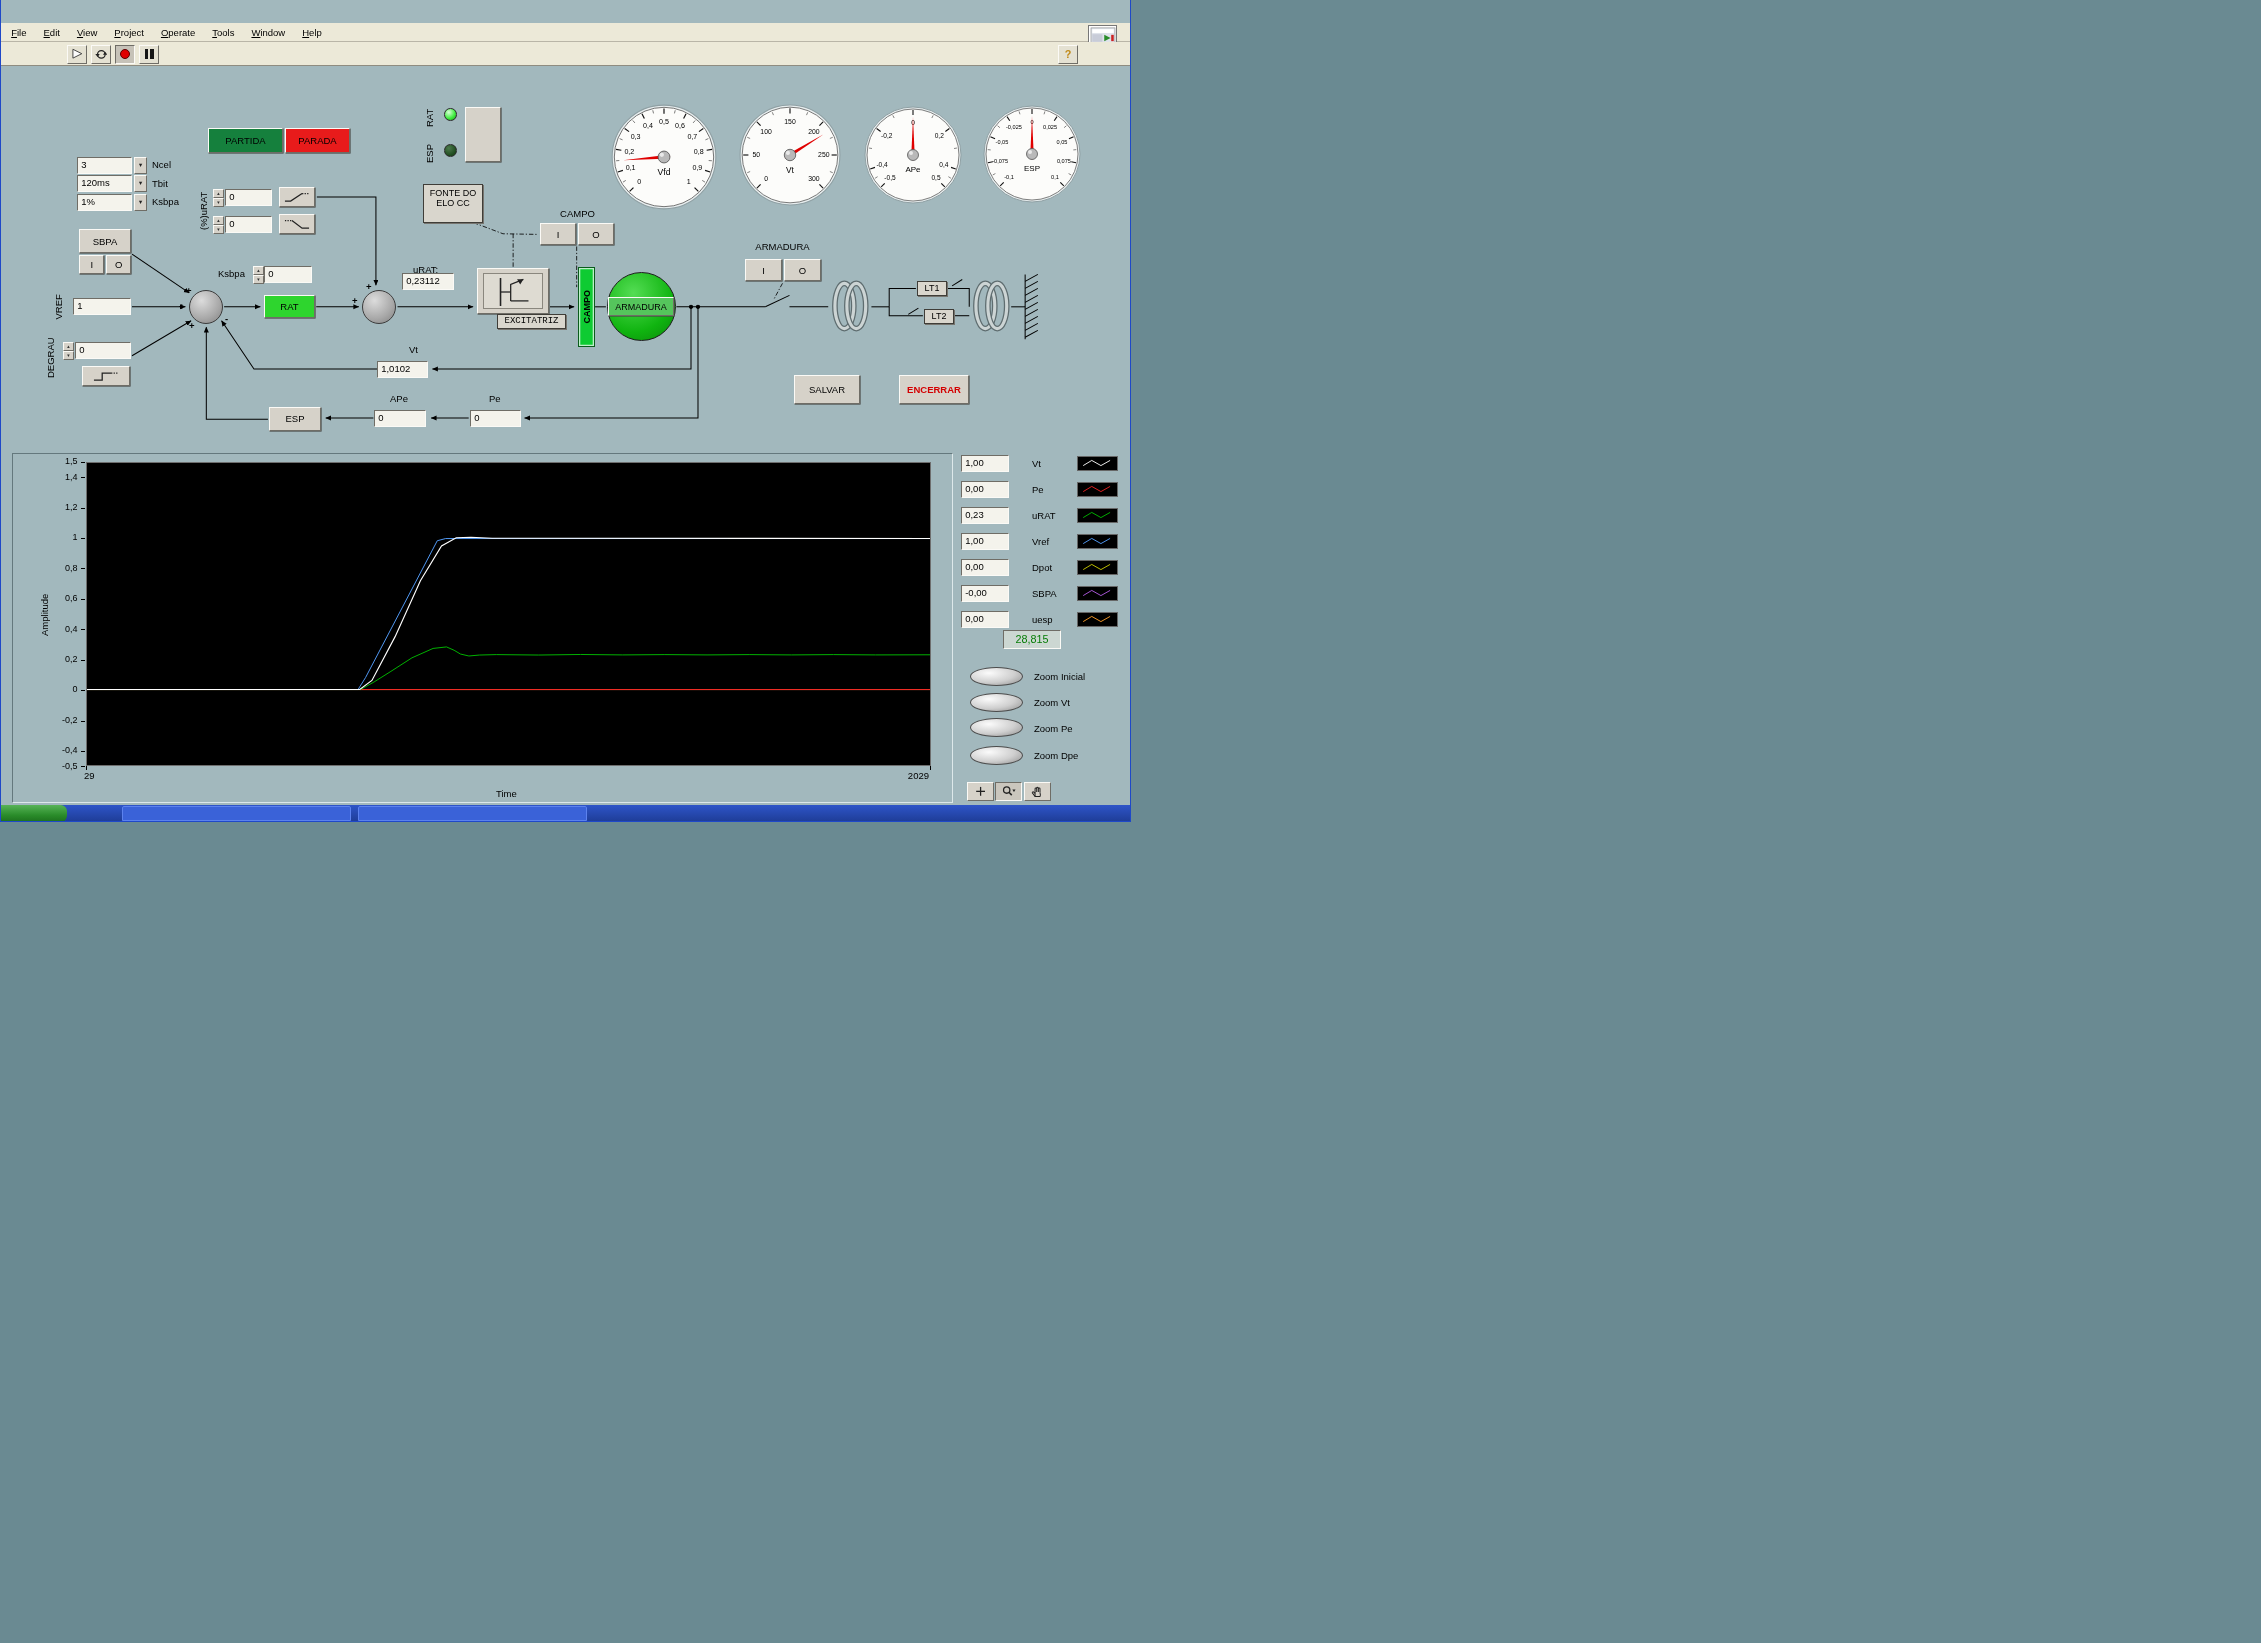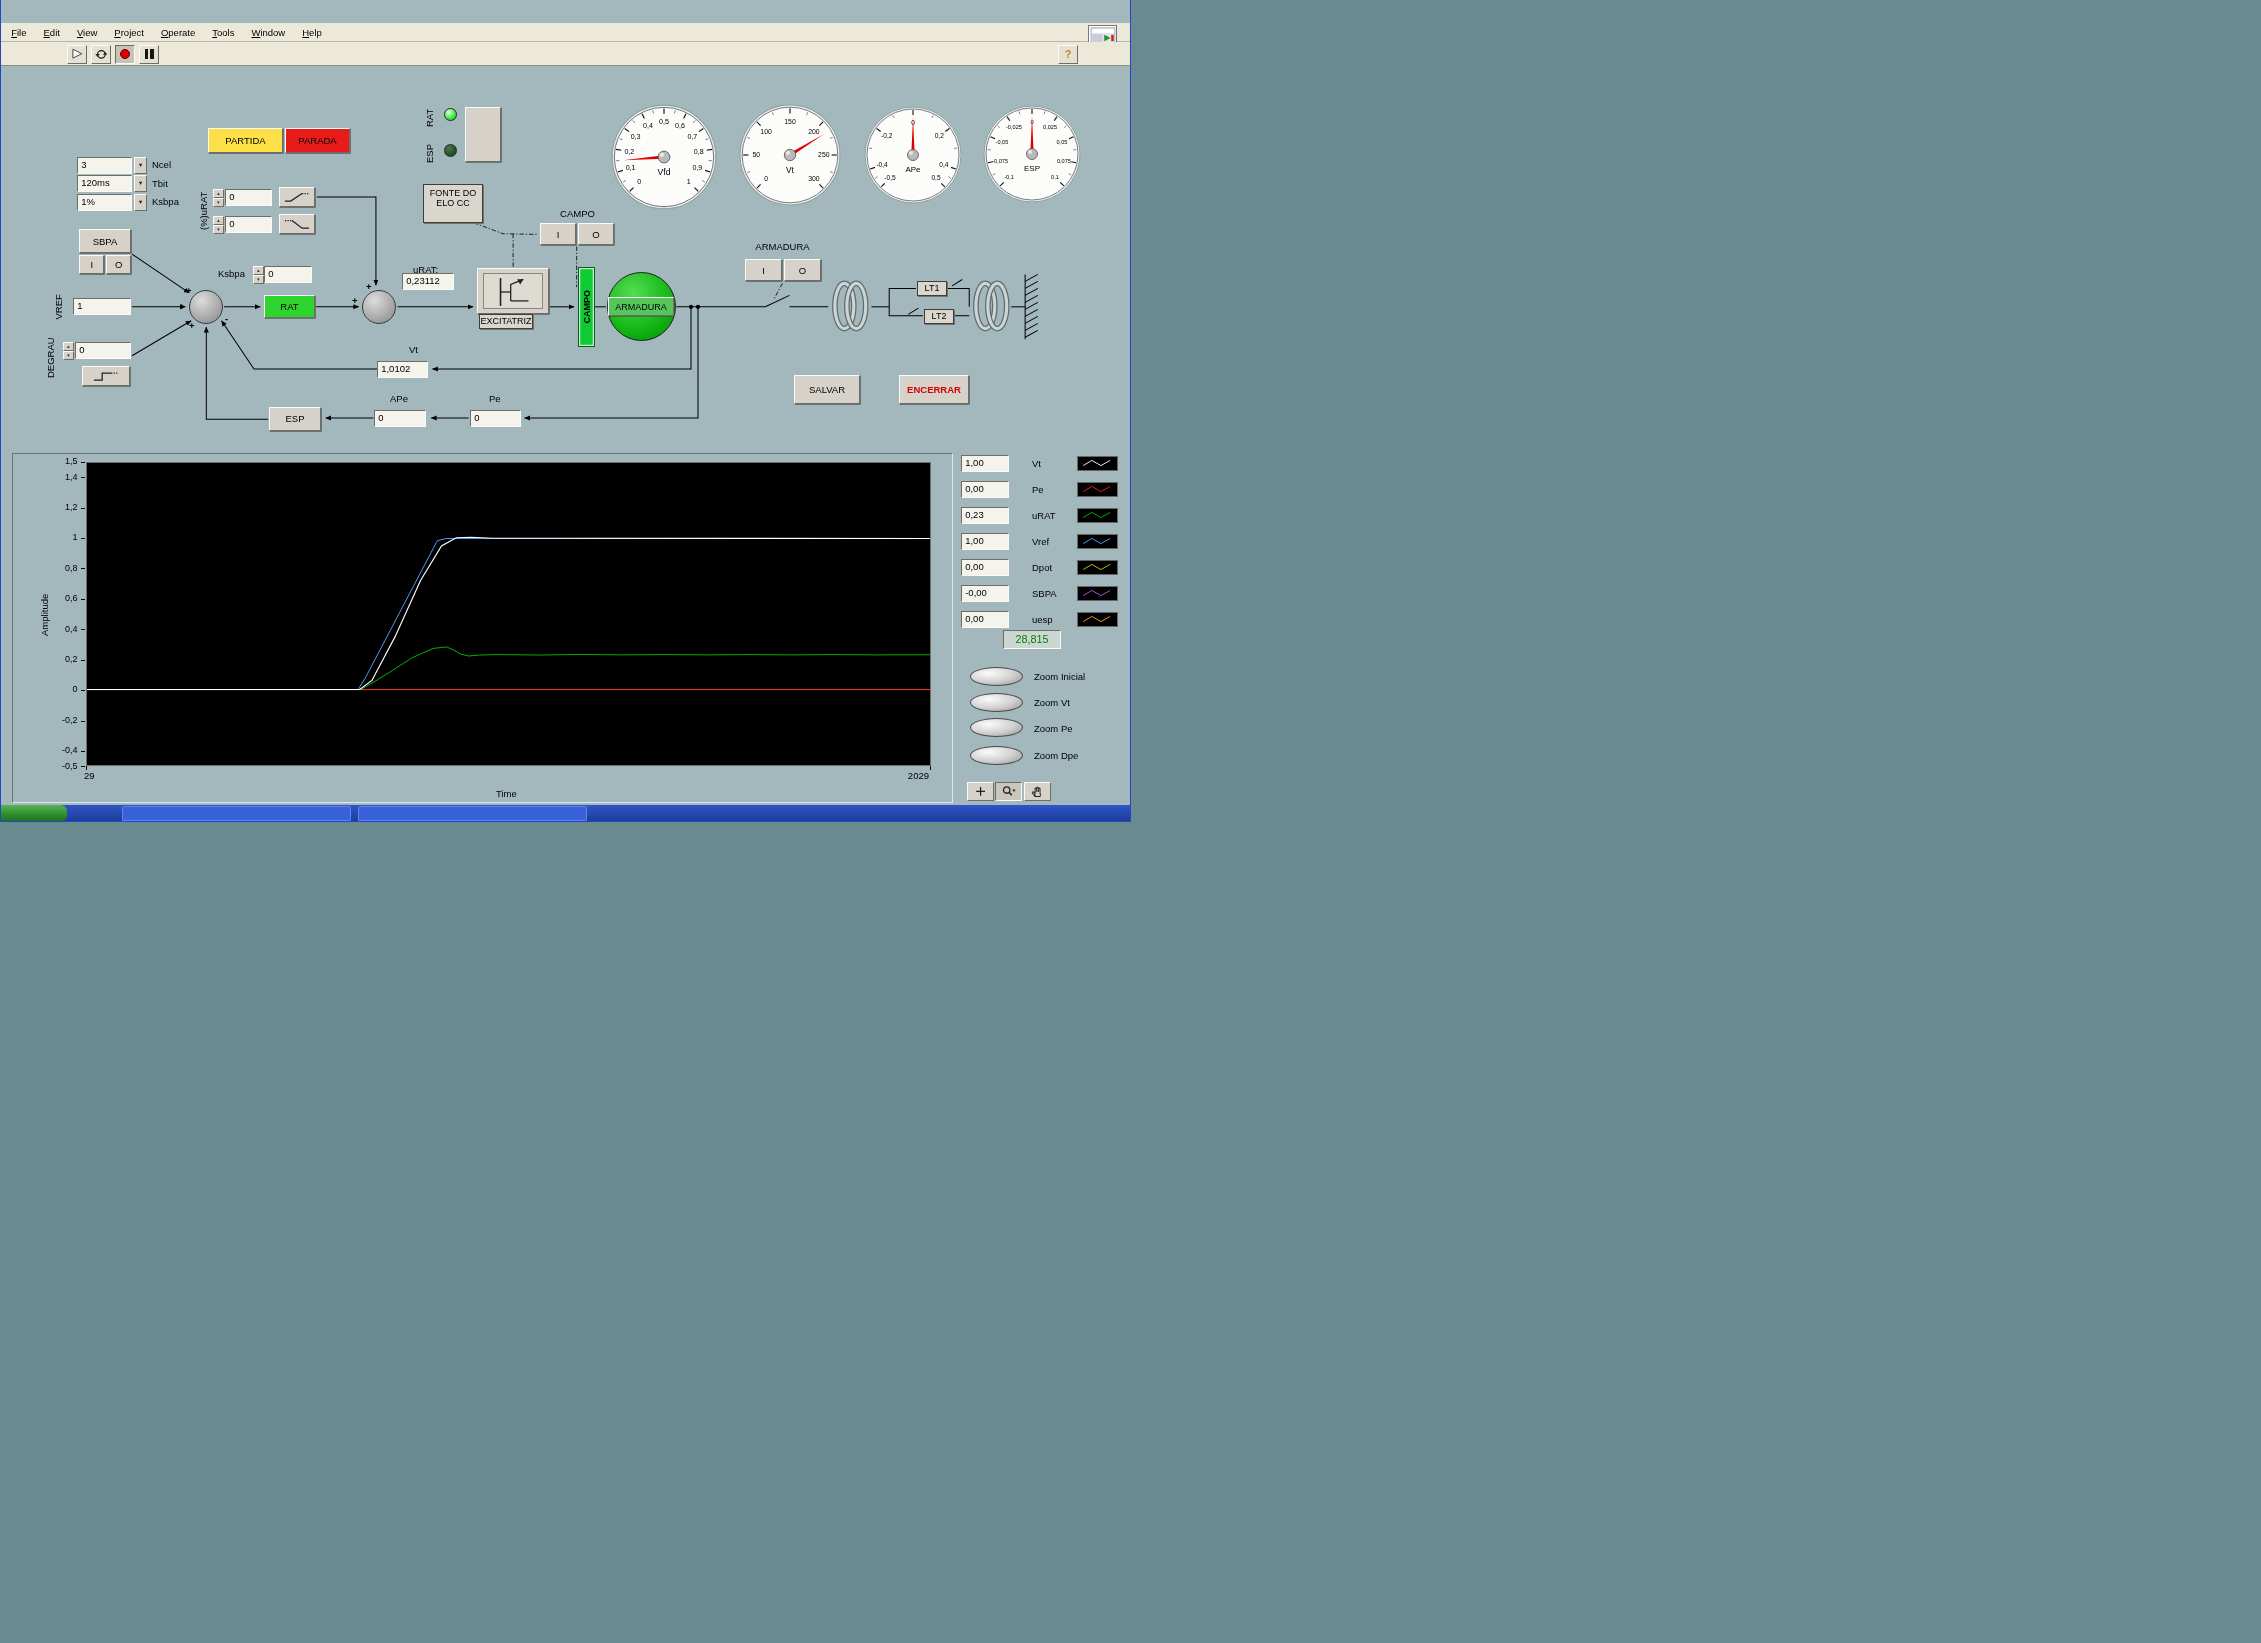--- a/index.html
+++ b/index.html
@@ -39,21 +39,21 @@
   .vlabel{writing-mode:vertical-rl;transform:rotate(180deg);font-size:9.5px;color:#000;text-align:center;}
   .dropbtn{background:#d6d2c9;border:1.3px solid;border-color:#fbfaf6 #6f6d66 #6f6d66 #fbfaf6;text-align:center;font-size:5.7px;line-height:14px;color:#222;cursor:pointer;}
   .spinner{width:10.8px;height:16.5px;display:flex;flex-direction:column;cursor:pointer;}
   .spinner span{flex:1;font-size:4.4px;line-height:7px;text-align:center;background:#d6d2c9;border:0.6px solid;border-color:#fbfaf6 #6f6d66 #6f6d66 #fbfaf6;color:#333;}
   .labelbox{background:#d9d6cd;border:0.6px solid #3f3d38;box-shadow:1px 1px 0 #76746e;font-size:9px;text-align:center;color:#000;}
   .led{width:12.7px;height:12.7px;border-radius:50%;border:1.3px solid #2a2a2a;}
   .led-on{background:radial-gradient(circle at 35% 30%,#d9ffd9,#44ee44 55%,#16a016);}
   .led-off{background:radial-gradient(circle at 35% 30%,#4c7a4c,#1e4a1e 70%);}
   .sumj{width:34px;height:34px;border-radius:50%;border:1.3px solid #3c3c3c;background:radial-gradient(circle at 36% 30%,#dcdcdc,#a8a8a8 60%,#808080);}
   .sign{font-size:9.5px;font-weight:bold;}
-  .partida{background:#fde047;}
+  .partida{background:#15803d;}
   .parada{background:#e81b1b;}
   .ratbtn{background:#2ed52e;}
   .armadura-btn{background:#55c55c;font-size:9px;}
   .encerrar{color:#d40000;font-weight:bold;}
   .gen-circle{border-radius:50%;background:radial-gradient(circle at 38% 30%,#54dd54,#10b410 62%,#0b860b);border:1.3px solid #1d1d1d;}
   .campo-bar{background:#0ecb32;border:1.3px solid #0a5c1c;box-shadow:inset 0 0 0 1.3px #bdf0c8;display:flex;align-items:center;justify-content:center;}
   .campo-bar span{writing-mode:vertical-rl;transform:rotate(180deg);font-size:9px;font-weight:bold;color:#000;}
   .exc-inner{position:absolute;left:5.1px;top:3.8px;right:5.1px;bottom:3.8px;background:#dedbd2;border:0.6px solid #8a877e;}
   .iconbtn{display:flex;align-items:center;justify-content:center;}
   .gauge{border-radius:50%;}
@@ -286,21 +286,21 @@
     <div class="exc-inner">
       <svg width="61" height="36" viewBox="0 0 96 56">
         <line x1="26" y1="6" x2="26" y2="50" stroke="#222" stroke-width="2.5"></line>
         <line x1="26" y1="28" x2="42" y2="28" stroke="#222" stroke-width="2"></line>
         <polyline points="42,42 42,16 62,8" fill="none" stroke="#222" stroke-width="2"></polyline>
         <polygon points="62,8 52,8 57,16" fill="#222"></polygon>
         <line x1="42" y1="42" x2="70" y2="42" stroke="#222" stroke-width="2"></line>
       </svg>
     </div>
   </div>
-  <div class="abs labelbox" style="left:478px;top:314px;width:54px;height:15.2px;line-height:13.3px;">EXCITATRIZ</div>
+  <div class="abs labelbox" style="left:496px;top:314px;width:69px;height:15.2px;line-height:13.3px;font-family:Liberation Mono, monospace;">EXCITATRIZ</div>
 
   <div class="abs campo-bar" style="left:577px;top:267px;width:17px;height:80px;">
     <span>CAMPO</span>
   </div>
 
   <div class="abs gen-circle" style="left:606px;top:272px;width:69px;height:69px;"></div>
   <button class="abs btn3d armadura-btn" style="left:607px;top:297px;width:66px;height:19px;">ARMADURA</button>
 
   <span class="abs lab" style="left:742px;top:241px;width:79px;text-align:center;">ARMADURA</span>
   <button class="abs btn3d" style="left:744px;top:259px;width:37px;height:22px;">I</button>

